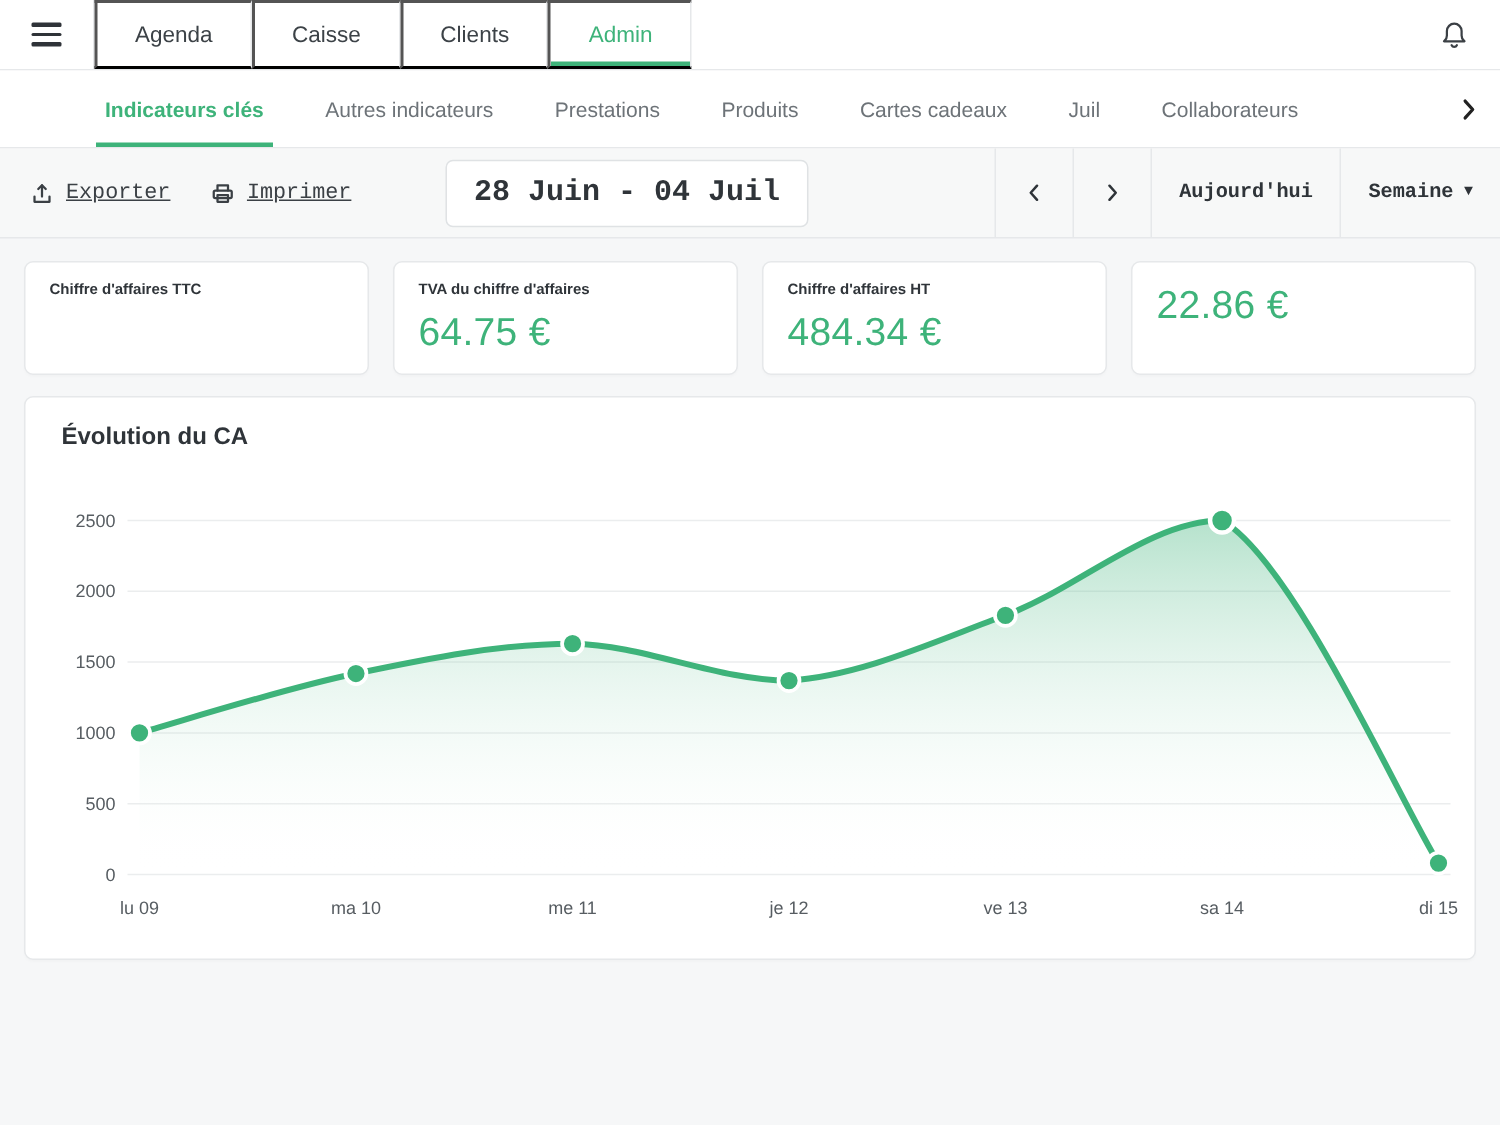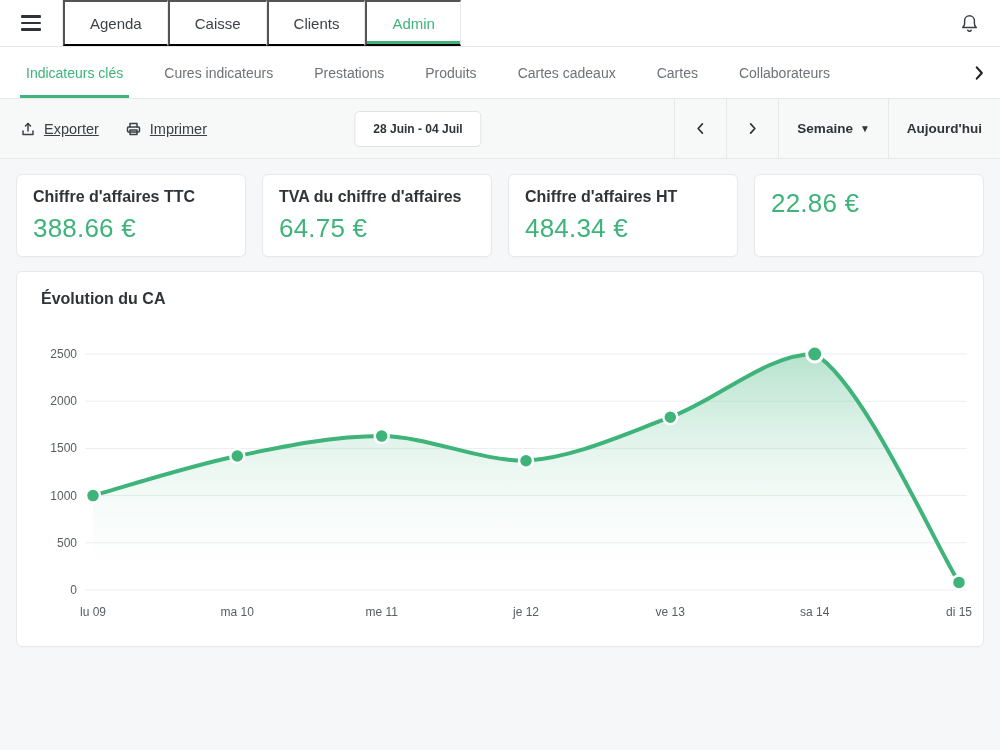--- a/index.html
+++ b/index.html
@@ -26,37 +26,37 @@
   .hamburger span{width:20px;height:2.5px;background:#2f3338;border-radius:1px;}
   .main-tabs{display:flex;align-items:stretch;border-left:1px solid var(--line);}
   .tab{display:flex;align-items:center;padding:0 25px;font-size:15px;color:#3c4247;border-right:1px solid var(--line);cursor:pointer;background:none;}
   .tab.active{color:var(--accent);font-weight:400;box-shadow:inset 0 -3px 0 var(--accent);}
   .flex-spacer{flex:1;}
   .bell-btn{width:62px;display:flex;align-items:center;justify-content:center;background:none;border:none;cursor:pointer;}
 
   
   .subnav{position:relative;height:52px;background:#fff;border-bottom:1px solid var(--line);display:flex;align-items:stretch;gap:29px;padding:0 46px 0 20px;overflow:hidden;white-space:nowrap;}
   .subtab{display:flex;align-items:center;font-size:14px;color:var(--muted);cursor:pointer;flex:0 0 auto;}
-  .subtab.active{color:var(--accent);font-weight:400;box-shadow:inset 0 -3px 0 var(--accent);}
+  .subtab.active{color:var(--accent);font-weight:700;box-shadow:inset 0 -3px 0 var(--accent);margin-left:44px;}
   .subnav-next{position:absolute;right:0;top:0;width:42px;height:100%;background:#fff;border:none;display:flex;align-items:center;justify-content:center;cursor:pointer;}
 
   
-  .toolbar{position:relative;height:60px;background:#f7f8f8;border-bottom:1px solid var(--line);display:flex;align-items:center;padding-left:20px;}
+  .toolbar{position:relative;height:60px;background:#f7f8f8;border-bottom:1px solid var(--line);display:flex;align-items:center;padding-left:20px;font-family:Liberation Mono, monospace;}
   .tool-link{display:flex;align-items:center;gap:8px;background:none;border:none;font-size:14.5px;color:var(--ink2);cursor:pointer;margin-right:26px;padding:0;}
   .tool-link .lbl{text-decoration:underline;font-weight:500;}
-  .date-range{position:absolute;left:418px;top:50%;transform:translate(-50%,-50%);background:#fff;border:1px solid #dfe2e4;border-radius:5px;padding:10px 18px;font-size:12px;font-weight:600;color:var(--ink);cursor:pointer;}
+  .date-range{position:absolute;left:418px;top:50%;transform:translate(-50%,-50%);background:#fff;border:1px solid #dfe2e4;border-radius:5px;padding:10px 18px;font-size:20px;font-weight:600;color:var(--ink);cursor:pointer;}
   .toolbar-right{position:absolute;right:0;top:0;height:100%;display:flex;align-items:stretch;}
   .nav-cell{border:none;border-left:1px solid var(--line);background:transparent;display:flex;align-items:center;justify-content:center;padding:0 18px;cursor:pointer;font-size:13.5px;font-weight:700;color:var(--ink);gap:7px;}
   .caret{font-size:10px;line-height:1;}
 
   
   .main{padding:15px 16px 0;}
   .kpi-row{display:flex;gap:16px;}
   .kpi-card{flex:1;background:#fff;border:1px solid var(--line);border-radius:6px;padding:13px 16px 12px;box-shadow:0 1px 2px rgba(0,0,0,.02);}
-  .kpi-title{font-size:16px;font-weight:700;color:var(--ink);margin-bottom:7px;}
+  .kpi-title{font-size:10px;font-weight:700;color:var(--ink);margin-bottom:7px;}
   .kpi-value{font-size:26px;font-weight:500;color:var(--accent);letter-spacing:.2px;}
 
   .chart-card{background:#fff;border:1px solid var(--line);border-radius:6px;margin-top:14px;padding:18px 16px 12px;box-shadow:0 1px 2px rgba(0,0,0,.02);}
   .chart-title{font-size:16px;font-weight:700;color:var(--ink);margin:0 0 14px 8px;}
   #chart-svg{display:block;width:936px;height:312px;overflow:visible;}
   #chart-svg text.tick{font-family:"Liberation Sans",sans-serif;font-size:12px;fill:#575d62;}
   .icon-stroke{stroke:#3b4045;fill:none;stroke-width:1.5;stroke-linecap:round;stroke-linejoin:round;}
 </style>
 </head>
 <body>
@@ -77,25 +77,25 @@
   <button class="bell-btn">
     <svg width="21" height="21" viewBox="0 0 24 24" class="icon-stroke" style="stroke-width:1.7">
       <path d="M12 3.2c-3.1 0-5.6 2.5-5.6 5.6v3.3c0 1.5-.6 2.9-1.7 4l-.5.5h15.6l-.5-.5c-1.1-1.1-1.7-2.5-1.7-4V8.8c0-3.1-2.5-5.6-5.6-5.6z"></path>
       <path d="M10 19.6a2.2 2.2 0 0 0 4 0"></path>
     </svg>
   </button>
 </header>
 
 <nav class="subnav">
   <button class="subtab active" style="background:none;border:none;">Indicateurs clés</button>
-  <button class="subtab" style="background:none;border:none;">Cures indicateurs</button>
+  <button class="subtab" style="background:none;border:none;">Autres indicateurs</button>
   <button class="subtab" style="background:none;border:none;">Prestations</button>
   <button class="subtab" style="background:none;border:none;">Produits</button>
   <button class="subtab" style="background:none;border:none;">Cartes cadeaux</button>
-  <button class="subtab" style="background:none;border:none;">Cartes</button>
+  <button class="subtab" style="background:none;border:none;">Juil</button>
   <button class="subtab" style="background:none;border:none;">Collaborateurs</button>
 
   <button class="subnav-next">
     <svg width="18" height="18" viewBox="0 0 16 16" class="icon-stroke" style="stroke:#222;stroke-width:1.9">
       <polyline points="6 3 10.5 8 6 13"></polyline>
     </svg>
   </button>
 </nav>
 
 <div class="toolbar">
@@ -122,33 +122,32 @@
     <button class="nav-cell">
       <svg width="15" height="15" viewBox="0 0 16 16" class="icon-stroke" style="stroke:#2f3439;stroke-width:1.8">
         <polyline points="10 3 5.5 8 10 13"></polyline>
       </svg>
     </button>
     <button class="nav-cell">
       <svg width="15" height="15" viewBox="0 0 16 16" class="icon-stroke" style="stroke:#2f3439;stroke-width:1.8">
         <polyline points="6 3 10.5 8 6 13"></polyline>
       </svg>
     </button>
+    <button class="nav-cell">Aujourd'hui</button>
     <button class="nav-cell">
       <span>Semaine</span>
       <span class="caret">▼</span>
     </button>
-    <button class="nav-cell">Aujourd'hui</button>
   </div>
 </div>
 
 <main class="main">
   <div class="kpi-row">
     <div class="kpi-card">
       <div class="kpi-title">Chiffre d'affaires TTC</div>
-      <div class="kpi-value">388.66 €</div>
     </div>
     <div class="kpi-card">
       <div class="kpi-title">TVA du chiffre d'affaires</div>
       <div class="kpi-value">64.75 €</div>
     </div>
     <div class="kpi-card">
       <div class="kpi-title">Chiffre d'affaires HT</div>
       <div class="kpi-value">484.34 €</div>
     </div>
     <div class="kpi-card">

